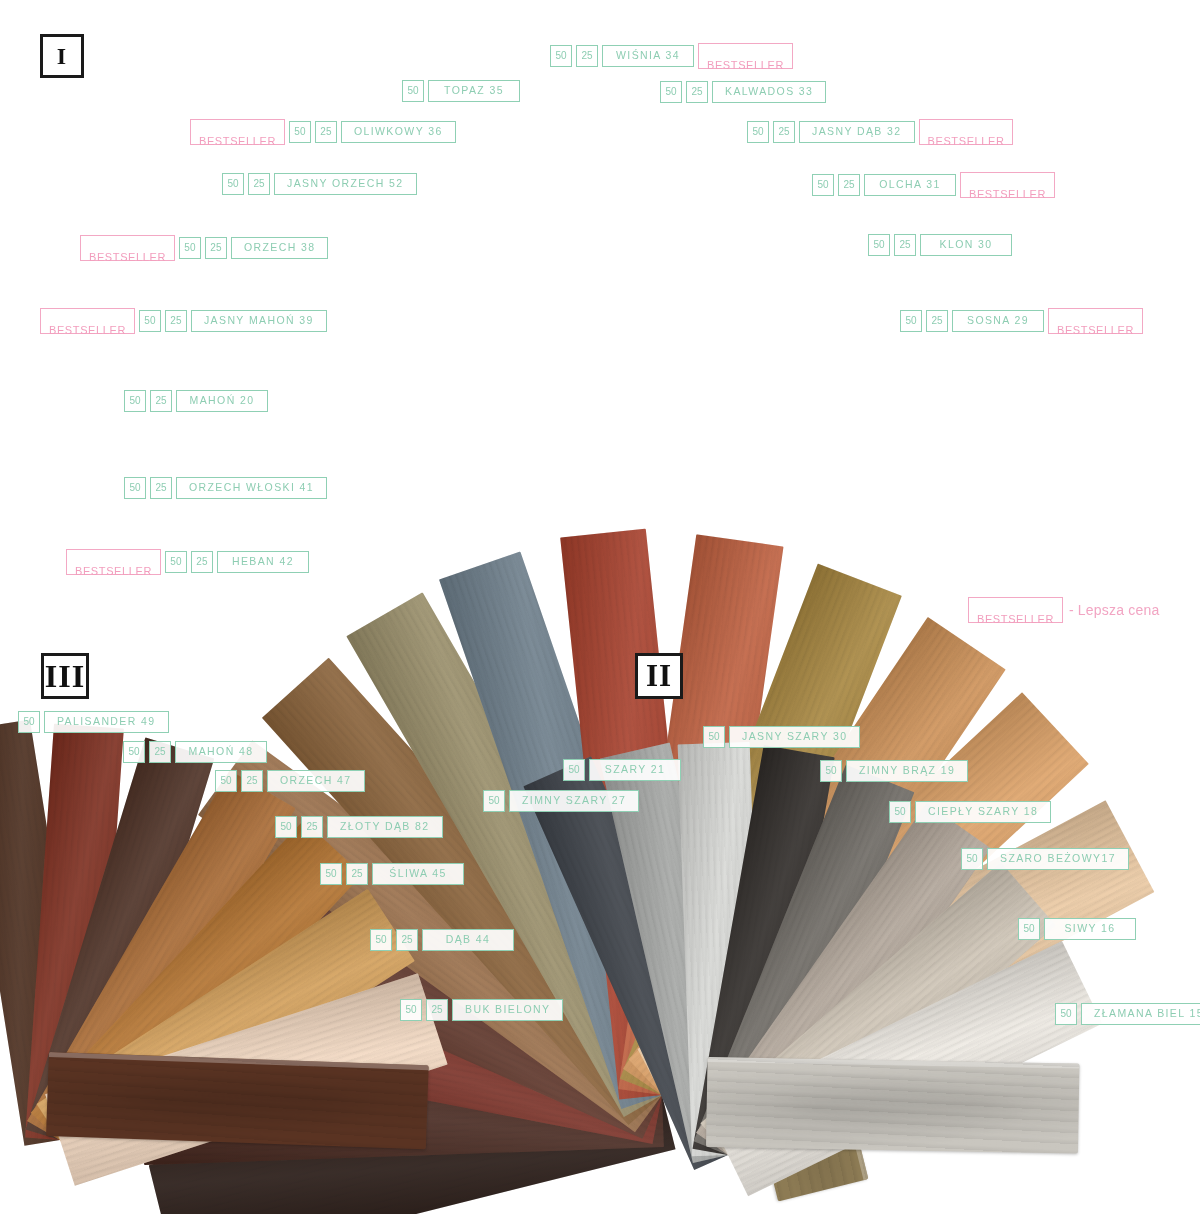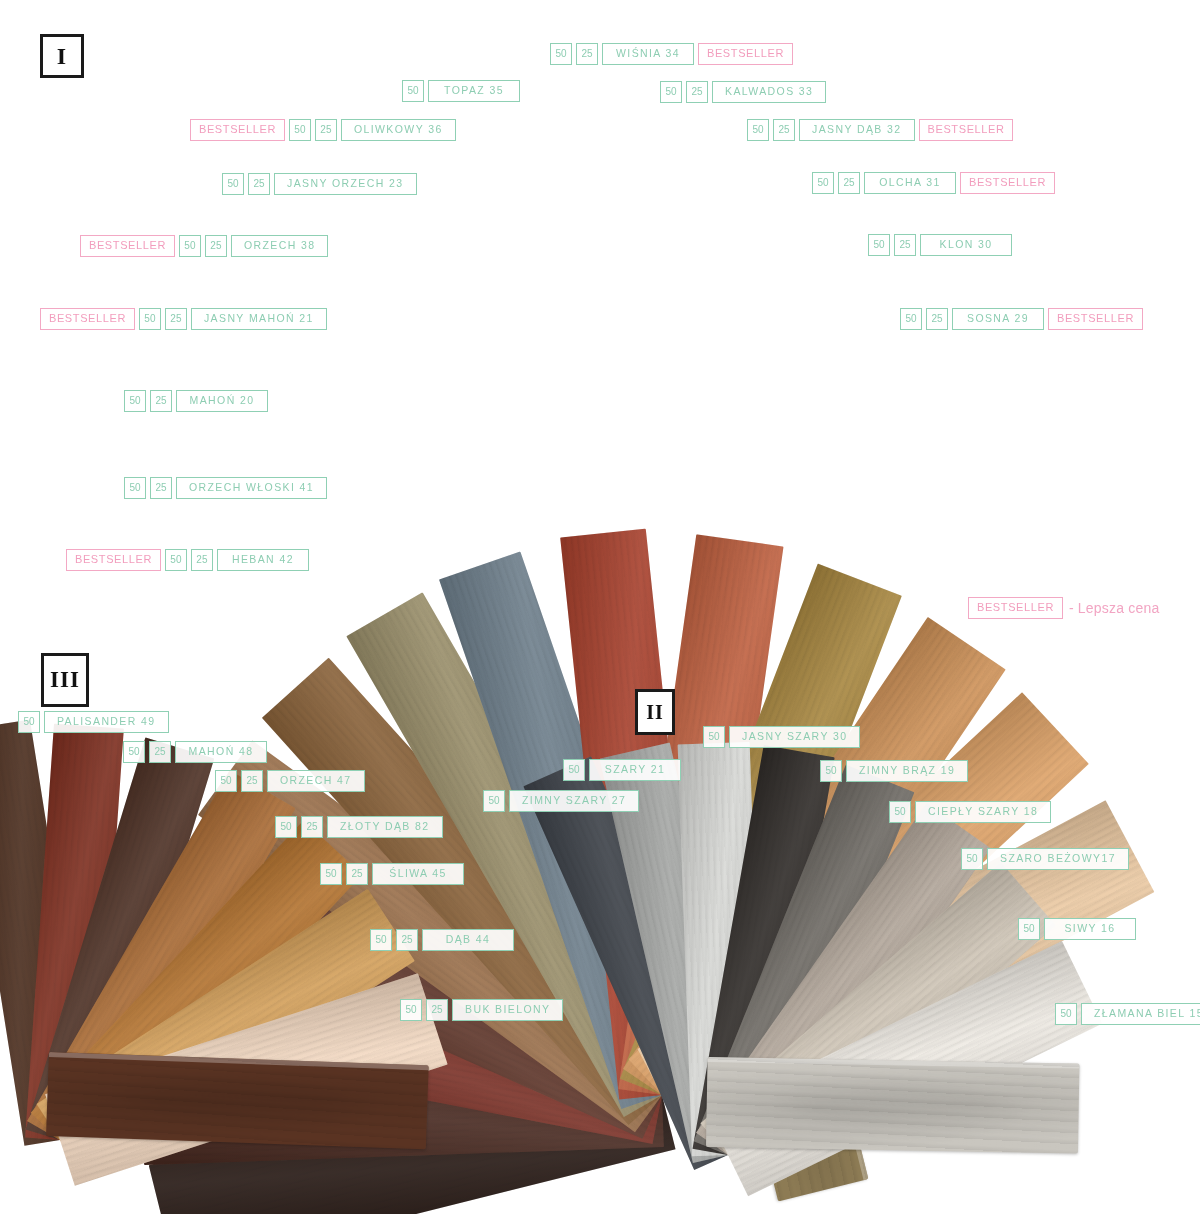--- a/index.html
+++ b/index.html
@@ -35,21 +35,21 @@
     line-height:19px;
     text-align:center;
     font-size:10.5px;
     letter-spacing:1.4px;
     font-family:"Liberation Sans", sans-serif;
   }
   .badge.num{width:22px;letter-spacing:0;font-size:10px;}
   .badge.name{padding:0 12px;min-width:92px;}
   .badge.best{
     border-color:#f3a8c4;color:#f29dbd;
-    padding:0 8px;letter-spacing:0.6px;font-size:11px;
+    padding:12px 8px;letter-spacing:0.6px;font-size:11px;
   }
 
   
   .legend{position:absolute;display:flex;align-items:center;gap:6px;}
   .legend .legend-text{color:#f2a5c3;font-size:14px;letter-spacing:0.2px;}
 
   
   .fan{position:absolute;}
   .blade{
     position:absolute;
@@ -185,21 +185,21 @@
   <div class="lbl-row" style="left:747px;top:119px;">
     <span class="badge num">50</span>
     <span class="badge num">25</span>
     <span class="badge name">JASNY DĄB 32</span>
     <span class="badge best">BESTSELLER</span>
   </div>
 
   <div class="lbl-row" style="left:222px;top:173px;">
     <span class="badge num">50</span>
     <span class="badge num">25</span>
-    <span class="badge name">JASNY ORZECH 23</span>
+    <span class="badge name">JASNY ORZECH 52</span>
   </div>
 
   <div class="lbl-row" style="left:812px;top:172px;">
     <span class="badge num">50</span>
     <span class="badge num">25</span>
     <span class="badge name">OLCHA 31</span>
     <span class="badge best">BESTSELLER</span>
   </div>
 
   <div class="lbl-row" style="left:80px;top:235px;">
@@ -212,21 +212,21 @@
   <div class="lbl-row" style="left:868px;top:234px;">
     <span class="badge num">50</span>
     <span class="badge num">25</span>
     <span class="badge name">KLON 30</span>
   </div>
 
   <div class="lbl-row" style="left:40px;top:308px;">
     <span class="badge best">BESTSELLER</span>
     <span class="badge num">50</span>
     <span class="badge num">25</span>
-    <span class="badge name">JASNY MAHOŃ 21</span>
+    <span class="badge name">JASNY MAHOŃ 39</span>
   </div>
 
   <div class="lbl-row" style="left:900px;top:308px;">
     <span class="badge num">50</span>
     <span class="badge num">25</span>
     <span class="badge name">SOSNA 29</span>
     <span class="badge best">BESTSELLER</span>
   </div>
 
   <div class="lbl-row" style="left:124px;top:390px;">
@@ -246,21 +246,21 @@
     <span class="badge num">50</span>
     <span class="badge num">25</span>
     <span class="badge name">HEBAN 42</span>
   </div>
 
   <div class="legend" style="left:968px;top:597px;">
     <span class="badge best">BESTSELLER</span>
     <span class="legend-text">- Lepsza cena</span>
   </div>
 
-  <div class="roman-box" style="left:41px;top:653px;width:48px;height:54px;font-size:23px;">III</div>
+  <div class="roman-box" style="left:41px;top:653px;width:48px;height:46px;font-size:32px;">III</div>
 
   <div class="fan" style="left:60px;top:1140px;width:0;height:0;">
     <div class="blade" style="width:72px;height:420px;left:-36px;top:-420px;background:#4a2c1c;transform:rotate(-9deg);">
         <span class="grain"></span>
         <span class="shade"></span>
       </div>
     <div class="blade" style="width:70px;height:415px;left:-35px;top:-415px;background:#7d2d1e;transform:rotate(4deg);">
         <span class="grain"></span>
         <span class="shade"></span>
       </div>
@@ -318,21 +318,21 @@
     <span class="badge num">50</span>
     <span class="badge num">25</span>
     <span class="badge name">DĄB 44</span>
   </div>
   <div class="lbl-row" style="left:400px;top:999px;">
     <span class="badge num">50</span>
     <span class="badge num">25</span>
     <span class="badge name">BUK BIELONY</span>
   </div>
 
-  <div class="roman-box" style="left:635px;top:653px;width:40px;height:46px;font-size:20px;margin-top:36px;">II</div>
+  <div class="roman-box" style="left:635px;top:653px;width:48px;height:46px;font-size:31px;">II</div>
 
   <div class="fan" style="left:728px;top:1155px;width:0;height:0;">
     <div class="blade" style="width:74px;height:420px;left:-37px;top:-420px;background:#3c4148;transform:rotate(-24deg);">
         <span class="grain"></span>
         <span class="shade"></span>
       </div>
     <div class="blade" style="width:72px;height:415px;left:-36px;top:-415px;background:#a6a8a6;transform:rotate(-13deg);">
         <span class="grain"></span>
         <span class="shade"></span>
       </div>

